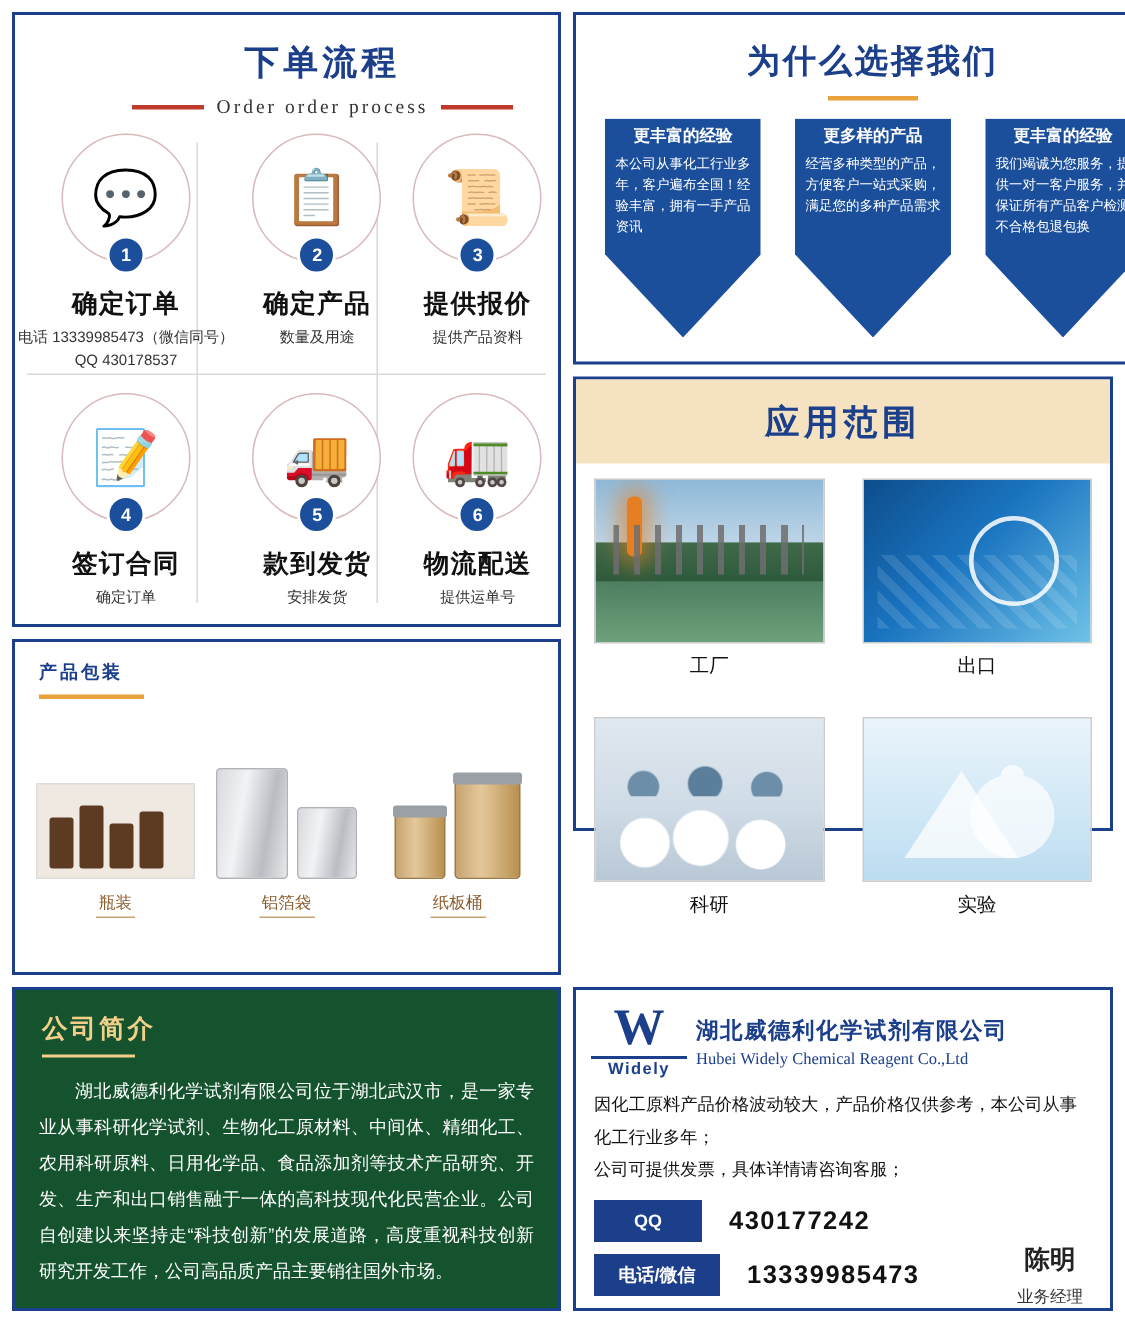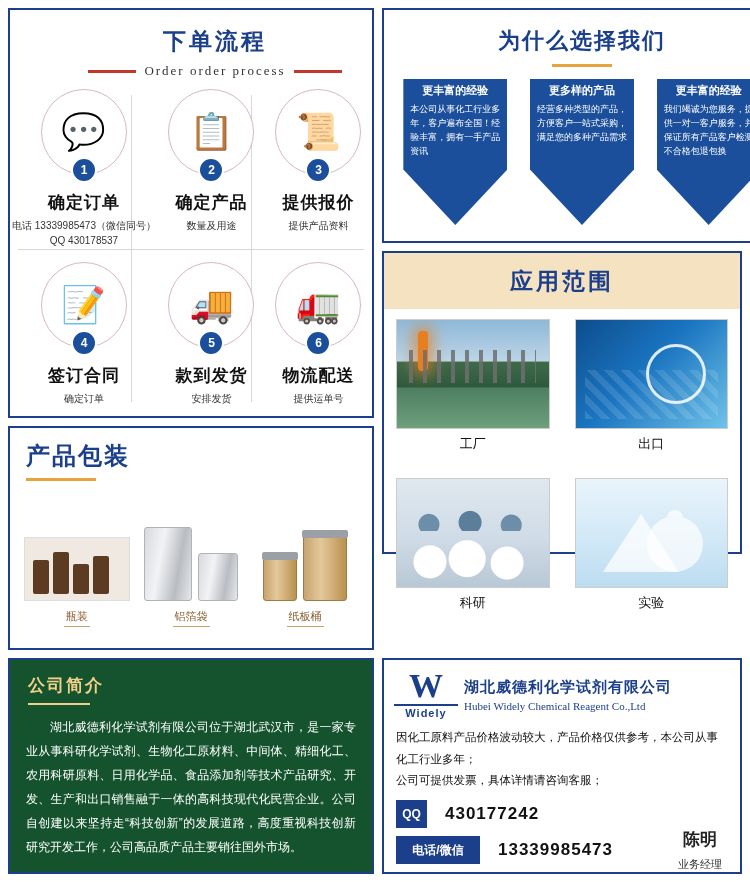--- a/index.html
+++ b/index.html
@@ -91,21 +91,21 @@
        radial-gradient(circle at 82% 82%,#6d8ea8 0 10px,transparent 11px);}
 
   .img-lab{background:linear-gradient(#eaf4fb 0%,#cfe7f6 60%,#bcdcf0 100%);}
   .img-lab:after{content:"";position:absolute;left:18%;bottom:14%;width:0;height:0;
      border-left:38px solid transparent;border-right:38px solid transparent;border-bottom:58px solid rgba(255,255,255,.75);}
   .img-lab:before{content:"";position:absolute;right:16%;bottom:14%;width:56px;height:56px;border-radius:50%;
      background:rgba(255,255,255,.7);box-shadow:0 -26px 0 -20px rgba(255,255,255,.7);}
 
   
   #packaging{left:8px;top:426px;width:366px;height:224px;background:#fff;}
-  .pk-title{font-size:24px;font-weight:bold;color:#1b3f8b;padding:12px 0 0 16px;letter-spacing:2px;}
+  .pk-title{font-size:12px;font-weight:bold;color:#1b3f8b;padding:12px 0 0 16px;letter-spacing:2px;}
   .pk-underline{width:70px;height:3px;background:#e8a33d;margin:6px 0 0 16px;}
   .pk-row{display:flex;justify-content:space-around;align-items:flex-end;margin-top:12px;padding:0 10px;}
   .pk-item{text-align:center;width:108px;}
   .pk-img{height:108px;display:flex;align-items:flex-end;justify-content:center;}
   .pk-cap{font-size:11px;color:#8a5a2b;margin-top:8px;border-bottom:1px solid #c9a36f;display:inline-block;padding:0 2px 2px 2px;}
 
   .bottles{position:relative;width:104px;height:62px;background:#efe9e2;border:1px solid #ddd;}
   .bottles span{position:absolute;bottom:6px;width:16px;background:#5c3b22;border-radius:2px;}
   .bag{width:46px;height:72px;background:linear-gradient(100deg,#d7d9dc,#f2f3f5 35%,#b9bcc1 70%,#e6e8ea);border:1px solid #b0b3b8;border-radius:3px;display:inline-block;margin:0 3px;}
   .bag.small{height:46px;width:38px;}
@@ -126,21 +126,21 @@
   .logo .w{font-family:"Liberation Serif",serif;font-size:34px;font-weight:bold;color:#1b3f8b;line-height:.95;}
   .logo .sub{font-size:11px;font-weight:bold;color:#1b3f8b;letter-spacing:1px;border-top:2px solid #1b3f8b;margin-top:2px;padding-top:1px;}
   .ct-names{padding-left:6px;}
   .ct-cn{font-size:15px;font-weight:bold;color:#1b3f8b;letter-spacing:1px;}
   .ct-en{font-size:11px;color:#1b3f8b;font-family:"Liberation Serif",serif;margin-top:3px;}
   .ct-notes{font-size:11.5px;color:#111;line-height:1.85;padding:8px 12px 0 12px;}
   .ct-rows{margin-top:8px;}
   .ct-row{display:flex;align-items:center;height:30px;margin:0 12px 6px 12px;}
   .ct-label{background:#1b3f8b;color:#fff;font-size:12px;font-weight:bold;
     display:flex;align-items:center;justify-content:center;height:28px;}
-  .ct-label.qq{width:31px;}
+  .ct-label.qq{width:72px;}
   .ct-label.wx{width:84px;}
   .ct-val{font-size:17px;font-weight:bold;color:#111;padding-left:18px;letter-spacing:1px;}
   .ct-person{margin-left:auto;display:flex;align-items:center;gap:6px;padding-right:6px;flex-direction:column;}
   .ct-person .nm{font-size:17px;font-weight:bold;}
   .ct-person .ttl{font-size:11px;color:#333;}
 </style>
 </head>
 <body>
 
 <div class="page">

